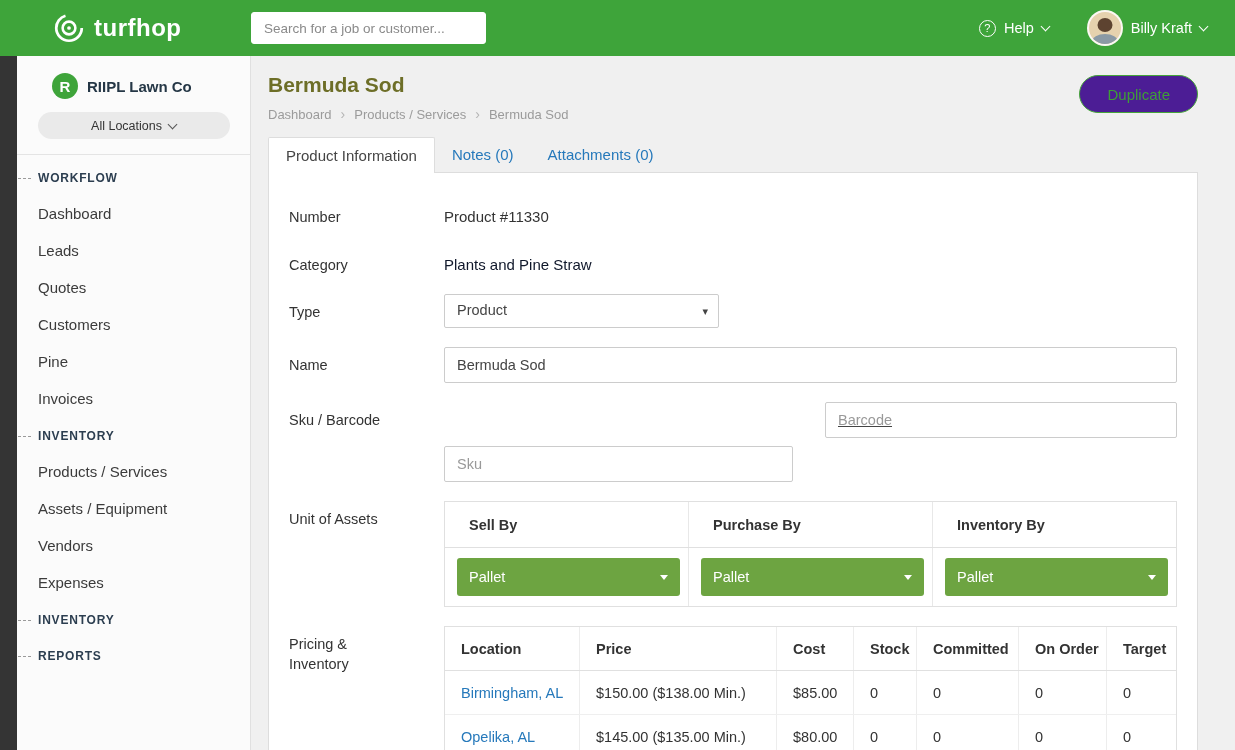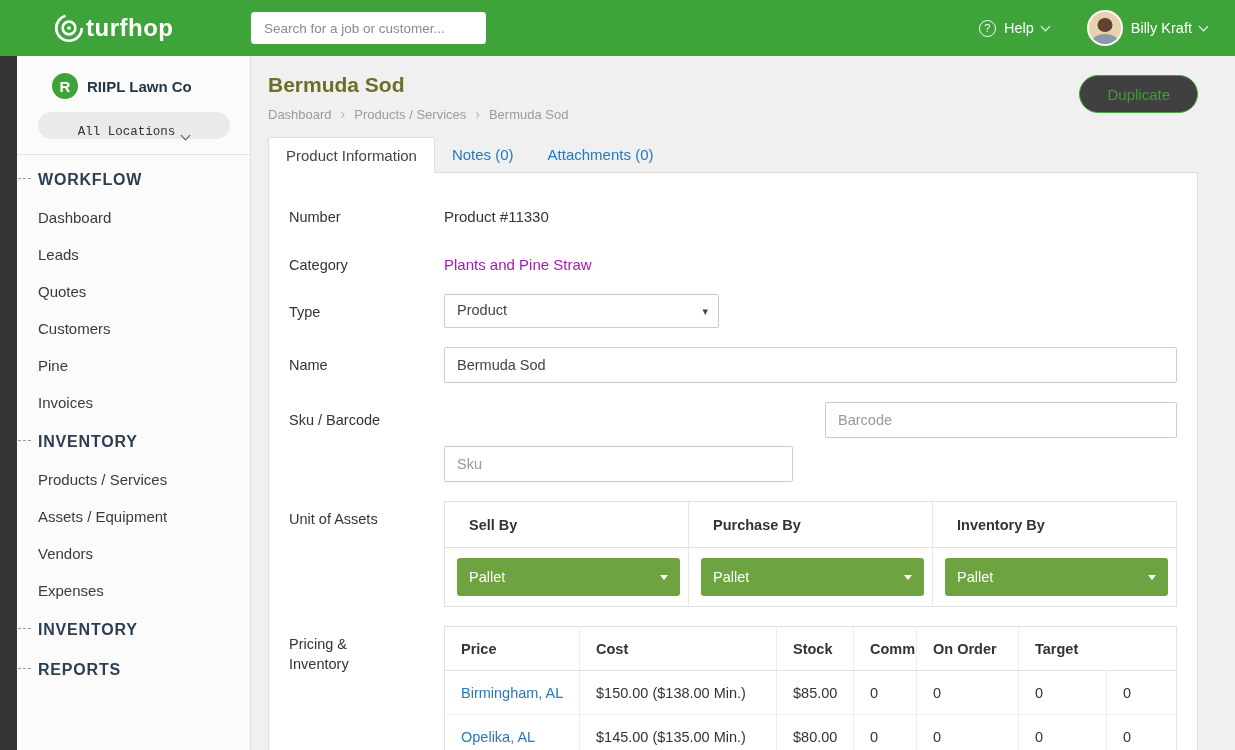--- a/index.html
+++ b/index.html
@@ -2,76 +2,76 @@
 <html><head>
 <meta charset="utf-8">
 <style>
   * { box-sizing: border-box; margin: 0; padding: 0; }
   html,body { width:1235px; height:750px; overflow:hidden; }
   body { font-family:"Liberation Sans", sans-serif; background:#f0f0f0; color:#333; }
   .screen { position:relative; width:1235px; height:750px; overflow:hidden; }
 
   
   .topbar { position:absolute; top:0; left:0; right:0; height:56px; background:#3ea43a; display:flex; align-items:center; }
-  .logo { width:251px; padding-left:52px; display:flex; align-items:center; gap:0; }
+  .logo { width:251px; padding-left:52px; display:flex; align-items:center; gap:8px; }
   .logo-text { color:#fff; font-size:24px; font-weight:bold; letter-spacing:.5px; }
   .search-wrap { margin-left:0; }
   .search-input { width:235px; height:32px; border:1px solid #fff; border-radius:3px; padding:0 12px; font-size:13.5px; color:#444; outline:none; background:#fff; font-family:inherit; }
   .search-input::placeholder { color:#8a8a8a; }
   .topbar-right { margin-left:auto; display:flex; align-items:center; gap:38px; padding-right:28px; color:#fff; }
   .help-menu, .user-menu { display:flex; align-items:center; gap:8px; font-size:14.5px; cursor:pointer; }
   .qmark { width:17px; height:17px; border:1px solid #fff; border-radius:50%; display:inline-flex; align-items:center; justify-content:center; font-size:11px; }
   .chev { display:inline-block; width:7px; height:7px; border-right:1.5px solid #fff; border-bottom:1.5px solid #fff; transform:rotate(45deg); margin-top:-3px; }
   .chev.dark { border-color:#555; }
   .avatar { width:36px; height:36px; border-radius:50%; background:#e6d2ae; border:2px solid rgba(255,255,255,.85); position:relative; overflow:hidden; }
   .avatar .head { position:absolute; top:6px; left:50%; transform:translateX(-50%); width:15px; height:14px; border-radius:50%; background:#5d4330; }
   .avatar .shoulders { position:absolute; bottom:-5px; left:50%; transform:translateX(-50%); width:26px; height:15px; border-radius:50% 50% 0 0; background:#8b9aa5; }
 
   
   .sidebar { position:absolute; top:56px; left:0; bottom:0; width:251px; background:#fbfbfb; border-right:1px solid #e0e0e0; }
   .dark-strip { position:absolute; top:0; left:0; bottom:0; width:17px; background:#343434; }
   .side-content { margin-left:17px; height:100%; overflow:hidden; }
   .company { display:flex; align-items:center; gap:9px; padding:17px 0 0 35px; }
   .rbadge { width:26px; height:26px; border-radius:50%; background:#3ea43a; color:#fff; font-weight:bold; font-size:15px; display:inline-flex; align-items:center; justify-content:center; }
   .cname { font-size:15px; font-weight:bold; color:#253746; }
-  .locations-btn { display:flex; align-items:flex-end; justify-content:center; gap:7px; width:192px; height:27px; margin:13px auto 0; background:#eaeaea; border:none; border-radius:14px; font-size:12.5px; color:#333; font-family:Liberation Mono, monospace; cursor:pointer; }
+  .locations-btn { display:flex; align-items:center; justify-content:center; gap:7px; width:192px; height:27px; margin:13px auto 0; background:#eaeaea; border:none; border-radius:14px; font-size:12.5px; color:#333; font-family:Liberation Sans, sans-serif; cursor:pointer; }
   .side-divider { border:none; border-top:1px solid #e4e4e4; margin:15px 0 4px; }
-  .section-head { position:relative; padding:12px 0 10px 21px; font-size:16px; font-weight:bold; letter-spacing:.8px; color:#2c3e50; }
+  .section-head { position:relative; padding:12px 0 10px 21px; font-size:12px; font-weight:bold; letter-spacing:.8px; color:#2c3e50; }
   .dash { position:absolute; left:1px; top:19px; width:13px; border-top:1px dashed #9a9a9a; }
   .side-item { padding:10px 0 10px 21px; font-size:15px; color:#3b3b3b; cursor:pointer; }
 
   
   .main { position:absolute; top:56px; left:251px; right:0; bottom:0; background:#f0f0f0; padding:17px 37px 0 17px; overflow:hidden; }
   .page-head { display:flex; justify-content:space-between; align-items:flex-start; }
   .page-title { font-size:21px; font-weight:bold; color:#6d6e27; }
   .breadcrumb { margin-top:9px; font-size:13px; color:#9b9b9b; display:flex; align-items:center; }
   .crumb { color:#9b9b9b; cursor:pointer; }
   .crumb.last { cursor:default; }
   .crumb + .crumb::before { content:"›"; margin:0 9px; color:#b5b5b5; font-size:14px; }
-  .duplicate-btn { height:38px; padding:0 27px; margin-top:2px; background:#404040; border:1.5px solid #46a43b; border-radius:19px; color:#3f9e37; font-size:15px; font-family:inherit; cursor:pointer; }
+  .duplicate-btn { height:38px; padding:0 27px; margin-top:2px; background:#4c1d95; border:1.5px solid #46a43b; border-radius:19px; color:#3f9e37; font-size:15px; font-family:inherit; cursor:pointer; }
 
   .tabs { display:flex; margin-top:15px; position:relative; z-index:2; }
   .tab { padding:9px 17px; font-size:15px; color:#2679bb; cursor:pointer; }
   .tab.active { background:#fff; border:1px solid #ddd; border-bottom:none; border-radius:2px 2px 0 0; color:#454545; margin-bottom:-1px; }
 
   .card { position:relative; z-index:1; background:#fff; border:1px solid #ddd; padding:26px 20px 40px; min-height:640px; }
   .frow { display:flex; margin-bottom:19px; }
   .flabel { width:155px; flex:0 0 155px; font-size:14.5px; font-weight:normal; color:#333; padding-top:9px; line-height:1.35; }
   .ffield { flex:1; min-width:0; }
   .fvalue { font-size:15px; color:#333; padding-top:9px; }
-  .flink { font-size:15px; color:#a21caf; padding-top:9px; cursor:pointer; display:inline-block; }
+  .flink { font-size:15px; color:#0f172a; padding-top:9px; cursor:pointer; display:inline-block; }
 
   .select-box { position:relative; width:275px; height:34px; border:1px solid #ccc; border-radius:2px; background:#fff; font-size:14.5px; color:#444; display:flex; align-items:flex-start; padding:7px 28px 0 12px; cursor:pointer; }
   .select-arrow::after { content:"▾"; position:absolute; right:10px; top:50%; transform:translateY(-50%); font-size:11px; color:#444; }
 
   .text-input { width:100%; height:36px; border:1px solid #ccc; border-radius:2px; padding:0 12px; font-size:14.5px; color:#444; font-family:inherit; outline:none; background:#fff; }
   .text-input::placeholder { color:#999; }
   .sku-row { display:flex; gap:32px; }
   .sku-input { flex:0 0 349px;margin-top:44px; }
-  .barcode-input { flex:1; }
+  .barcode-input { flex:1;text-decoration:underline; }
 
   .uom-table { border:1px solid #e0e0e0; width:100%; }
   .uom-head { display:grid; grid-template-columns:244px 244px 1fr; border-bottom:1px solid #e0e0e0; }
   .uom-head > div { padding:15px 16px 14px 24px; font-size:14.5px; font-weight:bold; color:#333; border-right:1px solid #e8e8e8; }
   .uom-head > div:last-child { border-right:none; }
   .uom-row { display:grid; grid-template-columns:244px 244px 1fr; }
   .uom-cell { padding:10px 8px 10px 12px; border-right:1px solid #e8e8e8; }
   .uom-cell:last-child { border-right:none; }
   .green-dd { width:100%; max-width:225px; height:38px; background:#6da441; border:none; border-radius:3px; color:#fff; font-size:14.5px; font-family:inherit; display:flex; align-items:center; justify-content:space-between; padding:12px 12px; cursor:pointer; }
   .tri { width:0; height:0; border-left:4px solid transparent; border-right:4px solid transparent; border-top:5px solid #fff; }
@@ -249,20 +249,21 @@
             </div>
           </div>
         </div>
       </div>
 
       <div class="frow" style="margin-top:14px;">
         <div class="flabel" style="padding-right:40px;">Pricing &amp; Inventory</div>
         <div class="ffield">
           <div class="price-table">
             <div class="pt-row pt-head">
+              <div>Location</div>
               <div>Price</div>
               <div>Cost</div>
               <div>Stock</div>
               <div>Committed</div>
               <div>On Order</div>
               <div>Target</div>
             </div>
             <div class="pt-row pt-data">
               <div class="loc">Birmingham, AL</div>
               <div>$150.00 ($138.00 Min.)</div>

